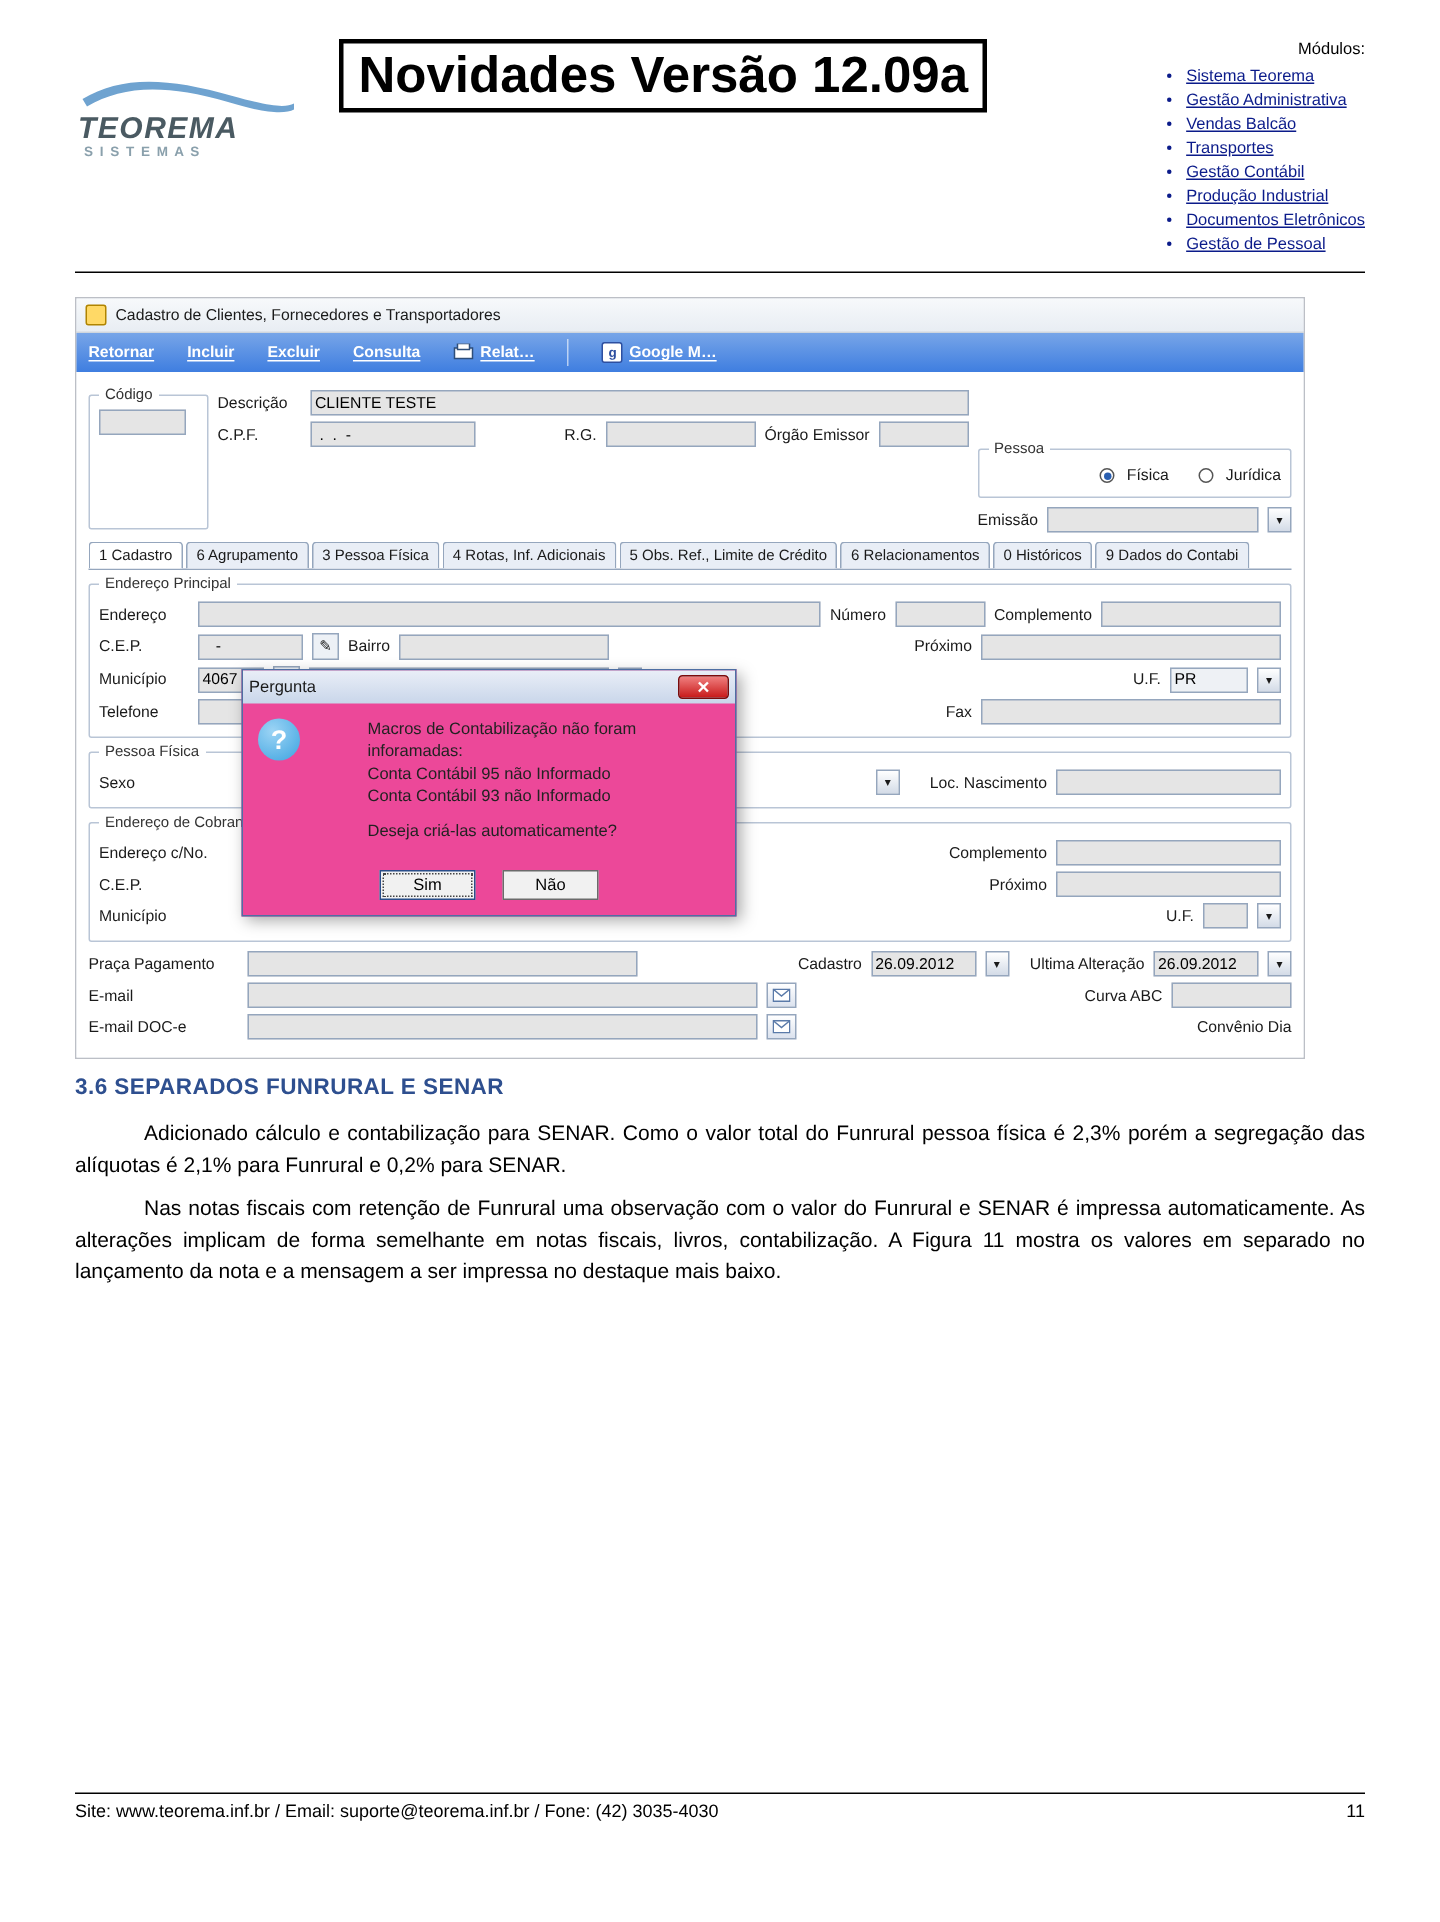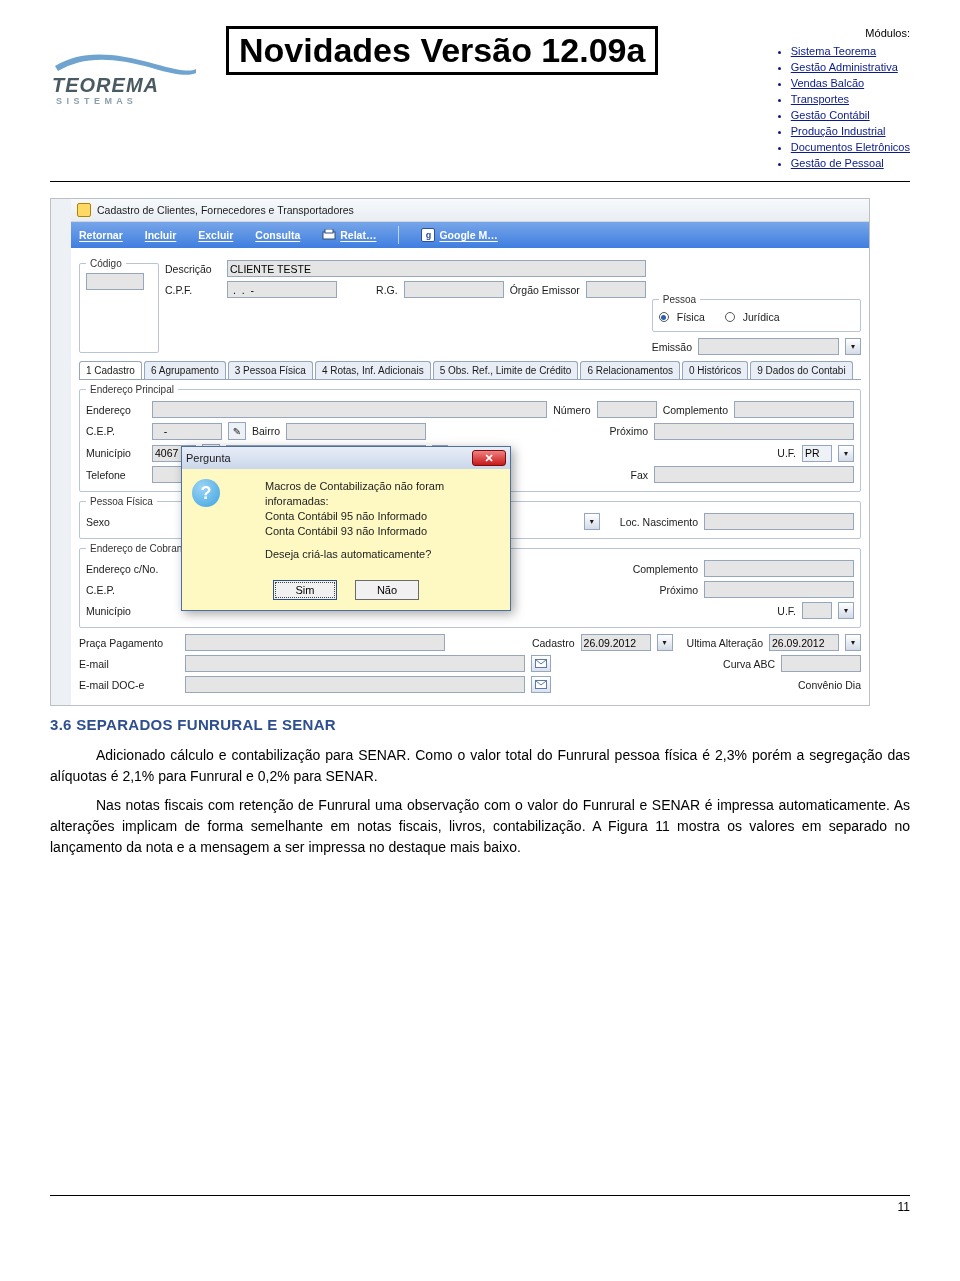--- a/index.html
+++ b/index.html
@@ -46,21 +46,20 @@
   
   .scr {
     border: 1px solid #bcbfc6;
     width: 820px;
     font-family: Tahoma, Arial, sans-serif;
     font-size: 10.5px;
     color: #1a1a1a;
     background: #edf1f6;
     position: relative;
     margin-bottom: 8px;
-    padding-left: 20px;
   }
   .scr .wtitle {
     background: linear-gradient(#f7f9fb,#e8edf3);
     padding: 4px 6px;
     display: flex;
     align-items: center;
     gap: 6px;
     border-bottom: 1px solid #cfd6de;
   }
   .scr .wtitle .wicon { width:14px; height:14px; border:1px solid #b08400; background:#ffd966; border-radius:2px; }
@@ -78,21 +77,21 @@
   .scr fieldset { border:1px solid #b9c5d6; border-radius:2px; margin:4px 0; padding:4px 6px 6px 6px; }
   .scr legend { padding:0 4px; font-size:10px; color:#333; }
   .scr label { color:#1a1a1a; font-size:10.5px; }
   .scr input.tb, .scr .tb {
     border:1px solid #95a6bd;
     background:#e5e5e5;
     height:17px;
     padding:0 2px;
     font-size:10.5px;
   }
-  .row { display:flex; align-items:center; gap:6px; padding:2px 0; }
+  .row { display:flex; align-items:center; gap:6px; padding:2px 0;justify-content:flex-end; }
   .sp { flex:1; }
   .scr .tabs {
     display:flex;
     border-bottom:1px solid #95a6bd;
     gap:2px;
     margin-top:4px;
     font-size:10px;
   }
   .scr .tab {
     padding:3px 6px;
@@ -111,21 +110,21 @@
   .emailbtn { width:20px; height:17px; border:1px solid #95a6bd; background:linear-gradient(#fff,#dbe2ee); display:inline-flex; align-items:center; justify-content:center; }
   .emailbtn svg { display:block; }
 
   
   .dlg {
     position:absolute;
     left:110px; top:198px;
     width:330px;
     border:1px solid #4e6fa3;
     box-shadow:3px 3px 10px rgba(0,0,0,.35);
-    background:#fef9c3;
+    background:#ec4899;
   }
   .dlg .dt {
     background:linear-gradient(#e9eef7,#c9d6ea);
     padding:3px 4px;
     font-size:11px;
     display:flex;
     align-items:center;
   }
   .dlg .xbtn {
     width:34px; height:16px;
@@ -319,21 +318,21 @@
           <input class="tb" style="width: 200px;">
         </div>
         <div class="row">
           <label style="width:60px">Município</label>
           <input class="tb" style="width: 44px;" value="4067">
           <span class="iconbtn">🔍</span>
           <input class="tb" style="width: 200px;" value="GUARAPUAVA">
           <span class="cb-dd">▾</span>
           <div class="sp"></div>
           <label>U.F.</label>
-          <input class="tb" style="width: 30px; background: rgb(238, 241, 245);" value="PR">
+          <input class="tb" style="width: 52px; background: rgb(238, 241, 245);" value="PR">
           <span class="cb-dd">▾</span>
         </div>
         <div class="row">
           <label style="width:60px">Telefone</label>
           <input class="tb" style="width: 140px;">
           <div class="sp"></div>
           <label>Fax</label>
           <input class="tb" style="width: 200px;">
         </div>
       </fieldset>
@@ -435,17 +434,18 @@
 
   <div class="doc">
     <h2 class="sec">3.6 SEPARADOS FUNRURAL E SENAR</h2>
     <p class="ind">Adicionado cálculo e contabilização para SENAR. Como o valor total do Funrural pessoa física é 2,3% porém a segregação das alíquotas é 2,1% para Funrural e 0,2% para SENAR.</p>
     <p class="ind">Nas notas fiscais com retenção de Funrural uma observação com o valor do Funrural e SENAR é impressa automaticamente. As alterações implicam de forma semelhante em notas fiscais, livros, contabilização. A Figura 11 mostra os valores em separado no lançamento da nota e a mensagem a ser impressa no destaque mais baixo.</p>
   </div>
 
   <div class="foot">
     <hr>
     <div class="ft">
+      <span>Site: www.teorema.inf.br / Email: suporte@teorema.inf.br / Fone: (42) 3035-4030</span>
       <span class="pg">11</span>
     </div>
   </div>
 
 </div>
 
 </body></html>

